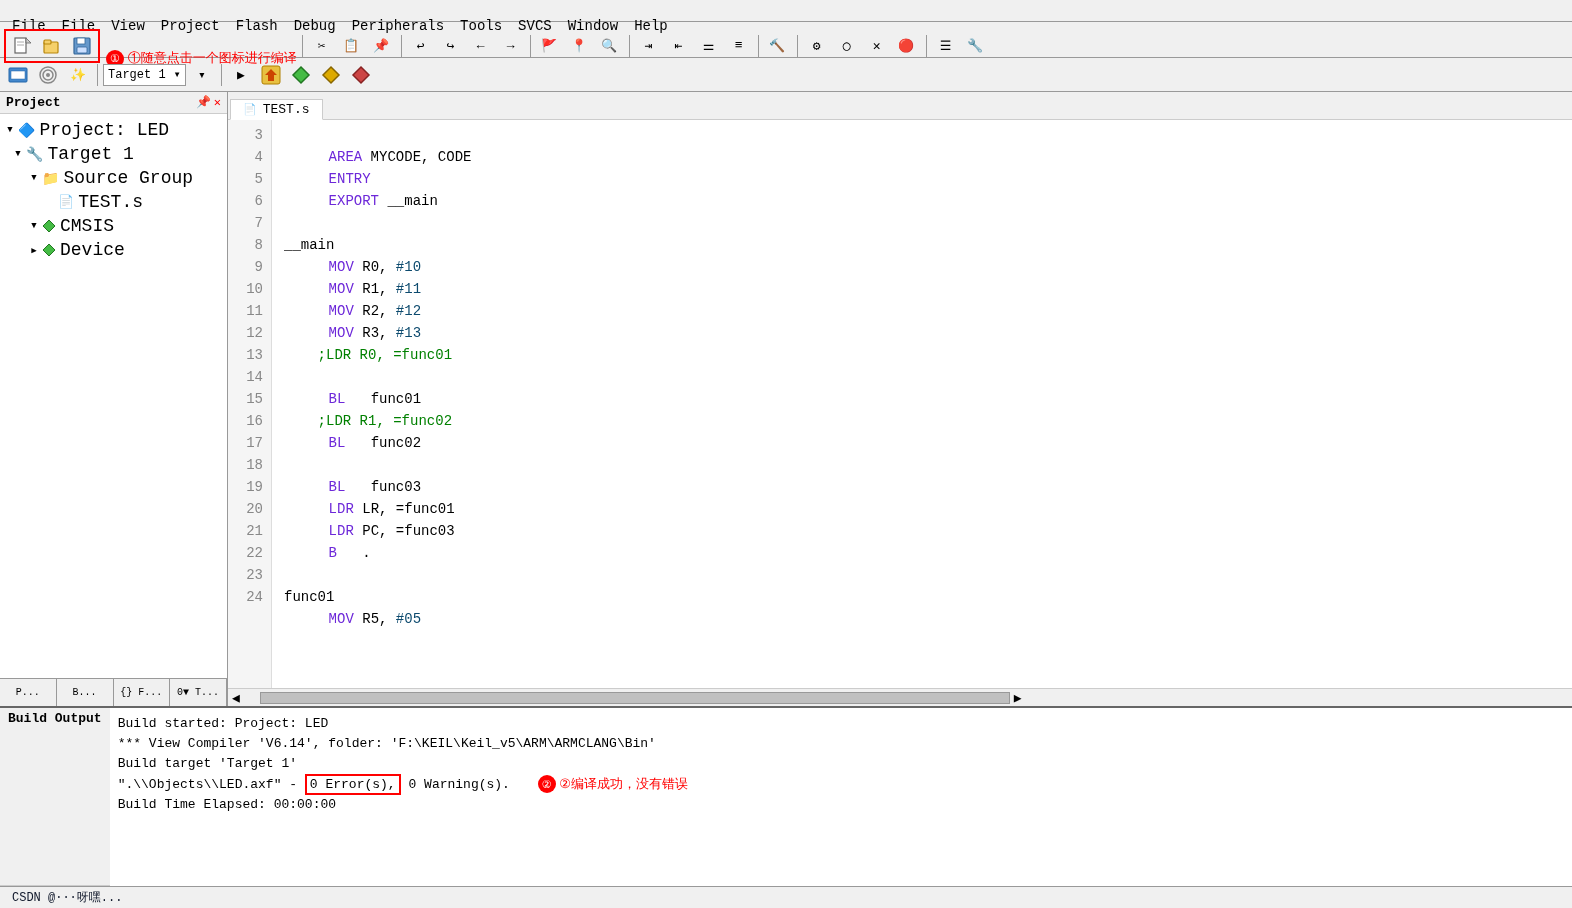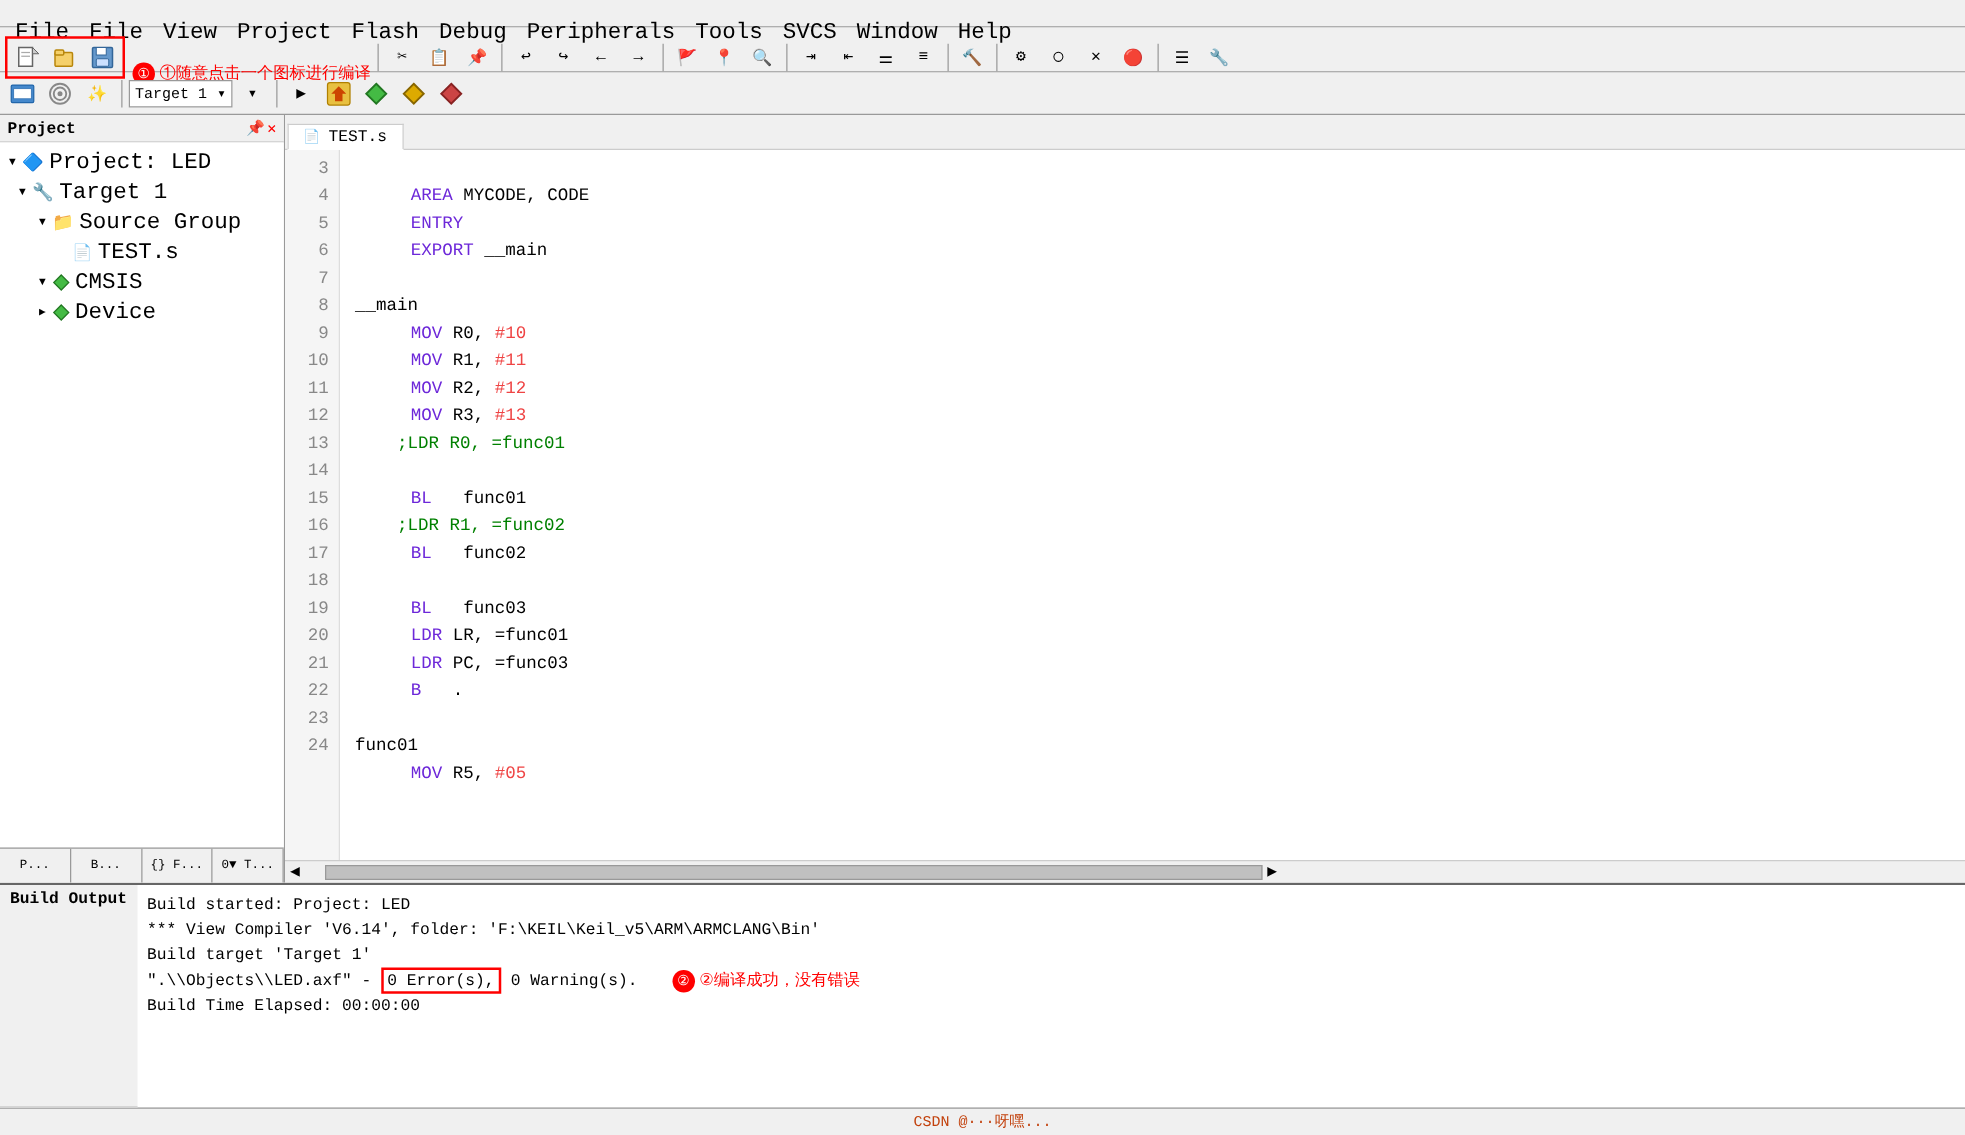--- a/index.html
+++ b/index.html
@@ -1,20 +1,20 @@
 <!DOCTYPE html>
 <html><head>
   <meta charset="utf-8">
   <style>
     * { box-sizing: border-box; margin: 0; padding: 0; }
     body { font-family: 'Courier New', monospace; font-size: 13px; background: #f0f0f0; color: #000; overflow: hidden; width: 1572px; height: 908px; }
 
     
     .menu-bar { display: flex; background: #f0f0f0; border-bottom: 1px solid #999; height: 22px; align-items: center; padding: 0 4px; }
-    .menu-item { padding: 2px 8px; cursor: pointer; font-size: 18px; margin-top: 30px; }
+    .menu-item { padding: 2px 8px; cursor: pointer; font-size: 14px; margin-top: 30px; }
 
     
     .toolbar { display: flex; align-items: center; background: #f0f0f0; border-bottom: 1px solid #999; height: 36px; padding: 2px 4px; gap: 2px; flex-wrap: wrap; }
     .tb-btn { display: flex; align-items: center; justify-content: center; width: 28px; height: 26px; cursor: pointer; border: 1px solid transparent; background: transparent; }
     .tb-separator { width: 1px; height: 22px; background: #999; margin: 0 3px; }
     .tb-dropdown { display: flex; align-items: center; border: 1px solid #999; height: 22px; padding: 0 4px; background: white; min-width: 80px; font-size: 12px; }
 
     
     .toolbar2 { display: flex; align-items: center; background: #f0f0f0; border-bottom: 1px solid #999; height: 34px; padding: 2px 4px; gap: 2px; }
 
@@ -40,34 +40,34 @@
     .editor-tabs { display: flex; background: #f0f0f0; border-bottom: 1px solid #ccc; height: 28px; align-items: flex-end; }
     .editor-tab { display: flex; align-items: center; padding: 2px 12px; border: 1px solid #ccc; border-bottom: none; background: #e0e0e0; font-size: 13px; cursor: pointer; margin-left: 2px; gap: 6px; }
     .editor-tab.active { background: #fff; border-bottom: 1px solid #fff; margin-bottom: -1px; }
     .editor-tab-icon { color: #666; font-size: 11px; }
     .code-area { flex: 1; overflow: auto; display: flex; font-family: 'Courier New', monospace; font-size: 14px; }
     .line-numbers { background: #f5f5f5; border-right: 1px solid #ddd; padding: 4px 8px; text-align: right; color: #888; line-height: 22px; min-width: 44px; user-select: none; }
     .code-content { flex: 1; padding: 4px 12px; line-height: 22px; white-space: pre; overflow: auto; }
 
     
     .kw-blue { color: #6d28d9; margin-left: 11px; }
-    .kw-red { color: #ef4444; }
+    .kw-red { color: #0c4a6e; }
     .kw-comment { color: #008000; }
 
     
     .h-scroll-area { height: 18px; background: #f0f0f0; border-top: 1px solid #ccc; display: flex; align-items: center; }
     .h-scroll-thumb { height: 12px; width: 750px; background: #c0c0c0; border: 1px solid #999; margin-left: 16px; cursor: pointer; }
 
     
     .build-output { height: 180px; border-top: 2px solid #666; background: #fff; display: flex; flex-direction: row; }
     .build-title { background: #f0f0f0; border-bottom: 1px solid #ccc; padding: 3px 8px; font-size: 13px; font-weight: bold; }
     .build-content { flex: 1; overflow: auto; padding: 6px 8px; font-family: 'Courier New', monospace; font-size: 13px; color: #000; line-height: 20px; border-radius: 28px; }
 
     
-    .status-bar { height: 22px; background: #f0f0f0; border-top: 1px solid #999; display: flex; align-items: center; justify-content: center; padding: 0 12px; font-size: 12px; color: #c2410c; }
+    .status-bar { height: 22px; background: #f0f0f0; border-top: 1px solid #999; display: flex; align-items: center; justify-content: flex-start; padding: 0 12px; font-size: 12px; color: #0f172a; }
     .annotation-text { color: red; font-size: 13px; font-family: sans-serif; }
     .annotation-circle { display: inline-flex; align-items: center; justify-content: center; width: 18px; height: 18px; border-radius: 50%; background: red; color: white; font-size: 11px; font-family: sans-serif; }
   </style>
 </head>
 <body>
 
 <div class="menu-bar">
   <span class="menu-item">File</span>
   <span class="menu-item">File</span>
   <span class="menu-item">View</span>

